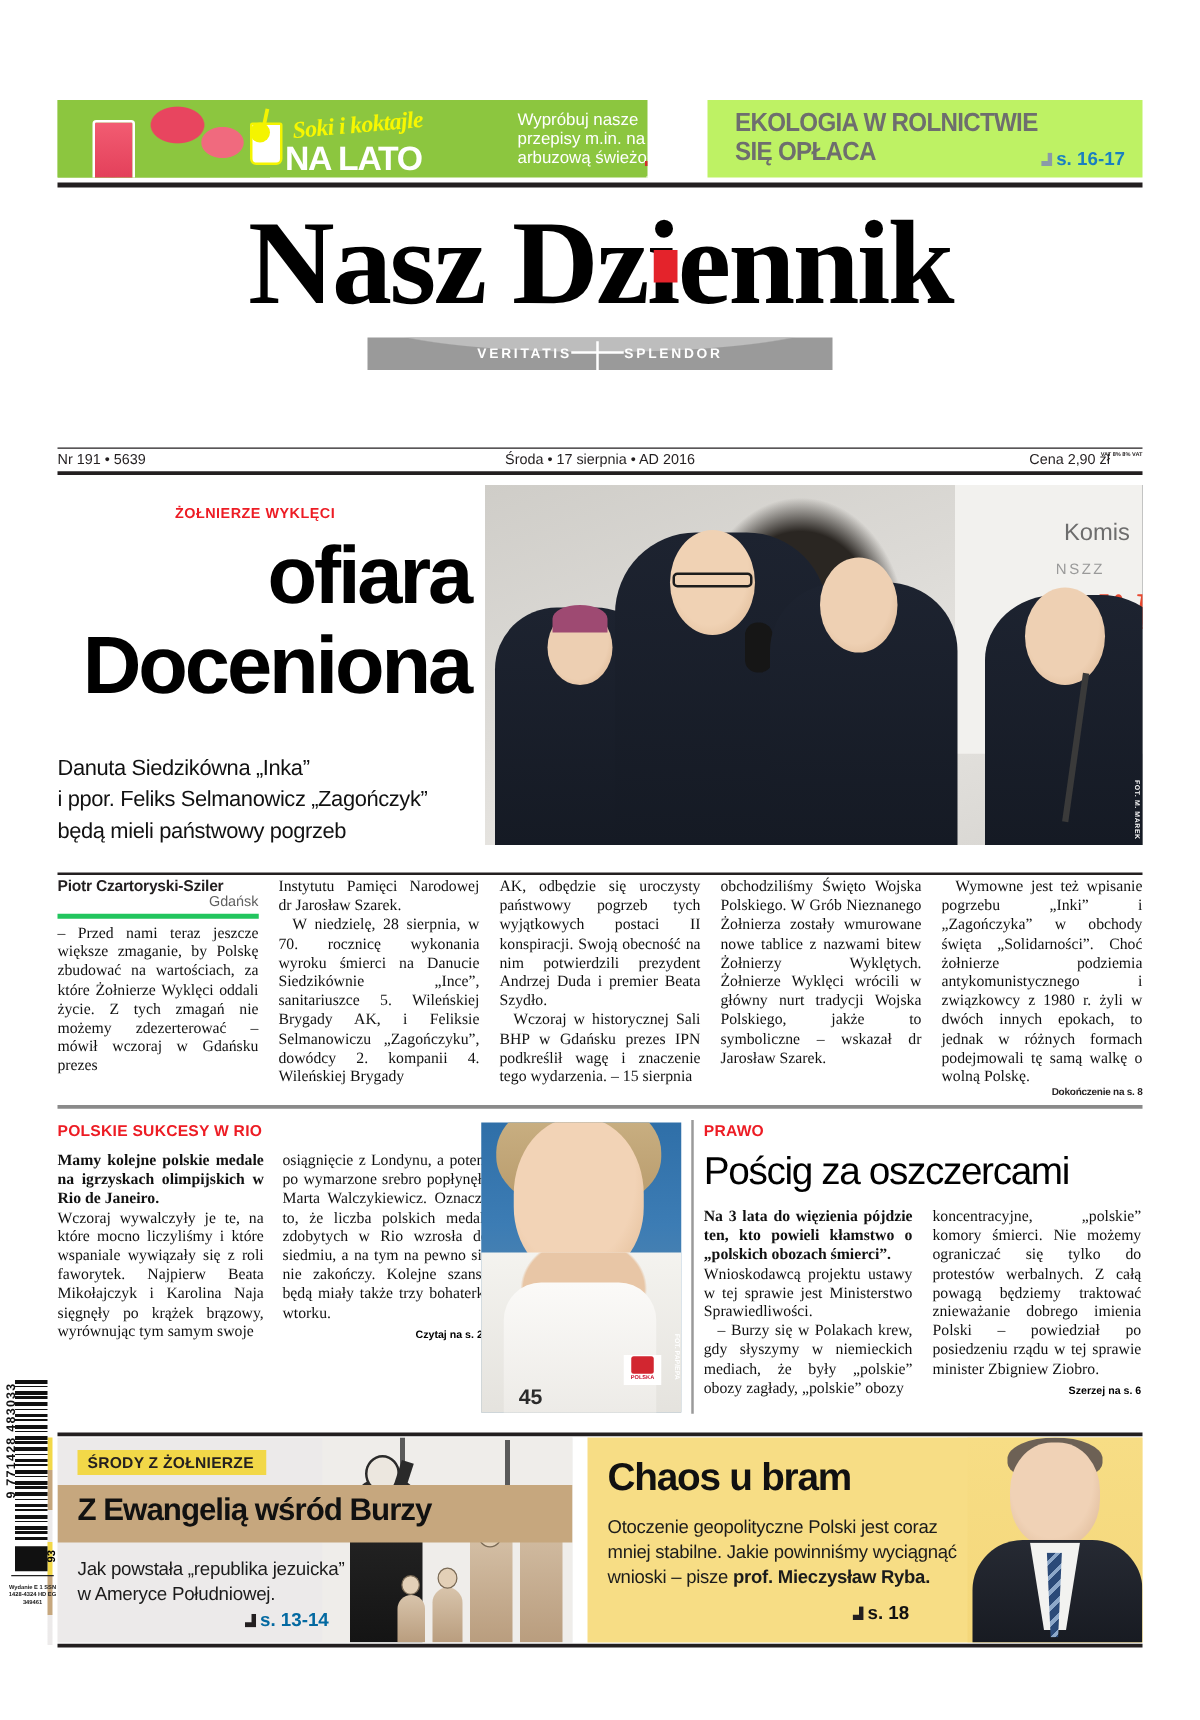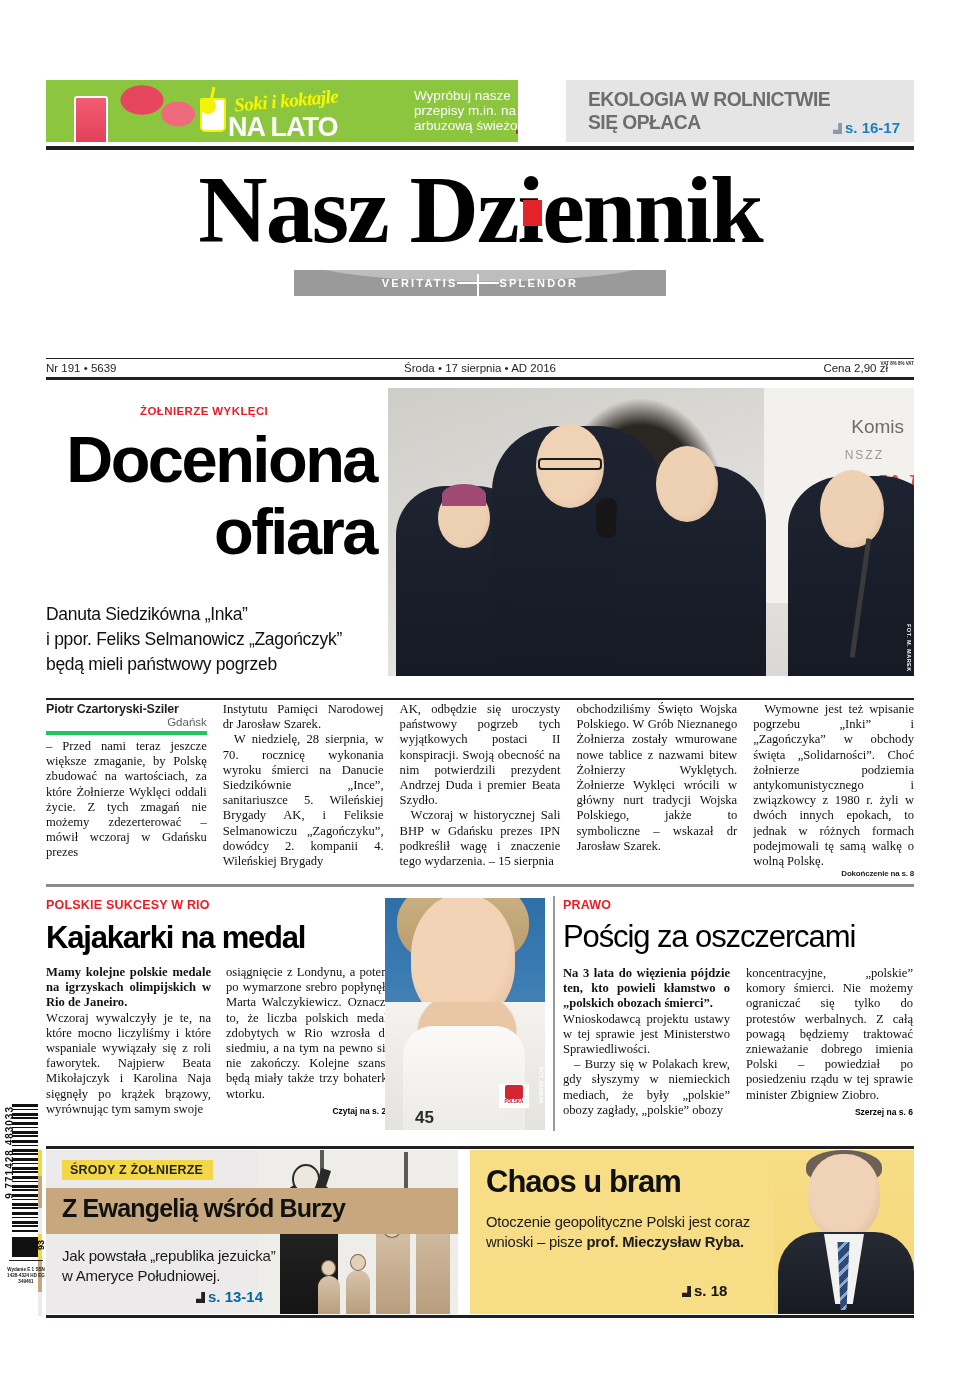--- a/index.html
+++ b/index.html
@@ -56,21 +56,21 @@
   .promo-page {
     position: absolute; left: 470px; top: 40px; font-size: 14.5px; font-weight: bold; color: #fff;
   }
   .flagmark {
     display: inline-block; width: 9px; height: 11px; vertical-align: -1px; margin-right: 3px;
     background: #d32b2b;
     clip-path: polygon(0 62%, 58% 62%, 58% 0, 100% 0, 100% 100%, 0 100%);
   }
   .flagmark.gray { background: #8a9aa8; }
   .promo-blue {
-    width: 368px; height: 62px; background: #e5e5e5; position: relative; margin-left: 48px;
+    width: 368px; height: 62px; background: #bef264; position: relative; margin-left: 48px;
   }
   .promo-blue-title {
     position: absolute; left: 22px; top: 7px; width: 320px;
     font-size: 21px; font-weight: bold; line-height: 23px; color: #6e6e6e;
     letter-spacing: -.6px; transform: scaleX(.92); transform-origin: left top;
   }
   .promo-blue-page {
     position: absolute; right: 14px; bottom: 6px; font-size: 15px; font-weight: bold; color: #1a7fc1;
   }
   .promo-rule { position:absolute; left:46px; top:146px; width:868px; height:4px; background:#231f20; }
@@ -348,22 +348,22 @@
   <div class="dateline">
     <div class="dl-left">Nr 191 • 5639</div>
     <div class="dl-mid">Środa  •  17 sierpnia  •  AD 2016</div>
     <div class="dl-right">Cena 2,90 zł</div>
     <div class="issn-mini">VAT 8%
 8% VAT</div>
   </div>
 
   <div class="lead-kicker">ŻOŁNIERZE WYKLĘCI</div>
   <div class="lead-head">
+    <div>ofiara</div>
     <div>Doceniona</div>
-    <div>ofiara</div>
   </div>
   <div class="lead-deck">
     <div>Danuta Siedzikówna „Inka”</div>
     <div>i ppor. Feliks Selmanowicz „Zagończyk”</div>
     <div>będą mieli państwowy pogrzeb</div>
   </div>
 
   <div class="lead-photo">
     <div class="lp-bg"></div>
     <div class="lp-banner">
@@ -427,21 +427,20 @@
         <div class="jumpnote">Dokończenie na s. 8</div>
       </div>
     </div>
   </div>
 
   <div class="mid-rule"></div>
   <div class="vert-rule-1"></div>
 
   <div class="rio">
     <div class="sec-kicker">POLSKIE SUKCESY W RIO</div>
-    <div class="sec-head">Kajakarki na medal</div>
     <div class="rio-cols">
       <div class="rio-col">
         <div class="bodytext">
           <p class="first lead-in">Mamy kolejne polskie medale na igrzyskach olimpijskich w Rio de Janeiro.</p>
           <p class="first">Wczoraj wywalczyły je te, na które mocno liczyliśmy i które wspaniale wywiązały się z roli faworytek. Najpierw Beata Mikołajczyk i Karolina Naja sięgnęły po krążek brązowy, wyrównując tym samym swoje</p>
         </div>
       </div>
       <div class="rio-col">
         <div class="bodytext">
           <p class="first">osiągnięcie z Londynu, a potem po wymarzone srebro popłynęła Marta Walczykiewicz. Oznacza to, że liczba polskich medali zdobytych w Rio wzrosła do siedmiu, a na tym na pewno się nie zakończy. Kolejne szanse będą miały także trzy bohaterki wtorku.</p>
@@ -519,20 +518,21 @@
     <div class="chaos-portrait">
       <div class="cp-hair"></div>
       <div class="cp-head"></div>
       <div class="cp-suit"></div>
       <div class="cp-shirt"></div>
       <div class="cp-tie"></div>
     </div>
     <div class="chaos-title">Chaos u bram</div>
     <div class="chaos-desc">
       <div>Otoczenie geopolityczne Polski jest coraz</div>
+      <div>mniej stabilne. Jakie powinniśmy wyciągnąć</div>
       <div><span>wnioski – pisze </span><b>prof. Mieczysław Ryba.</b></div>
     </div>
     <div class="chaos-page">
       <span class="flagmark" style="background:#231f20;"></span><span>s. 18</span>
     </div>
   </div>
 
   <div class="bottom-rule2"></div>
 
   <div class="barcode-wrap">

